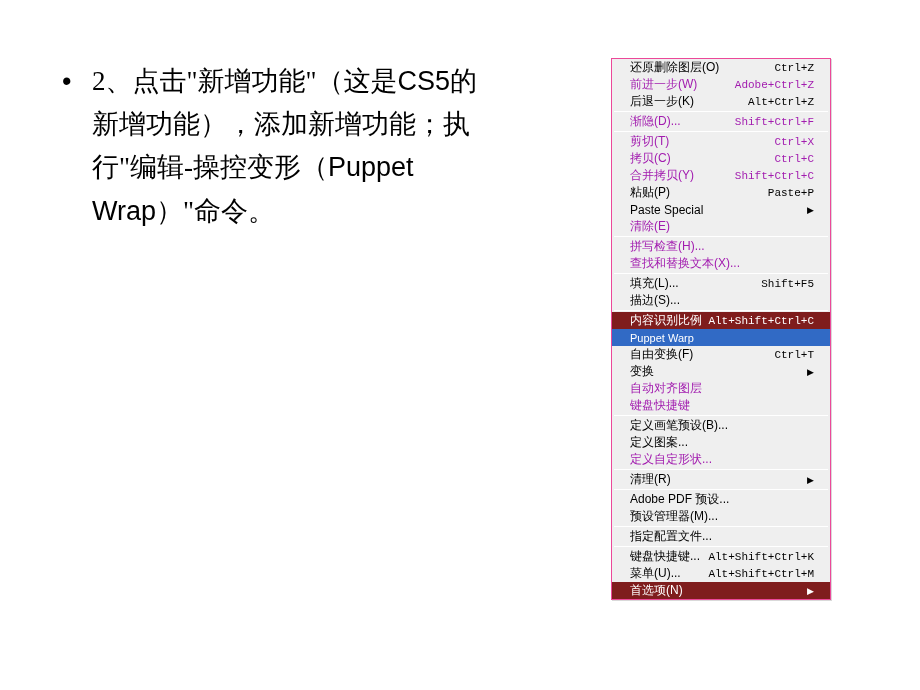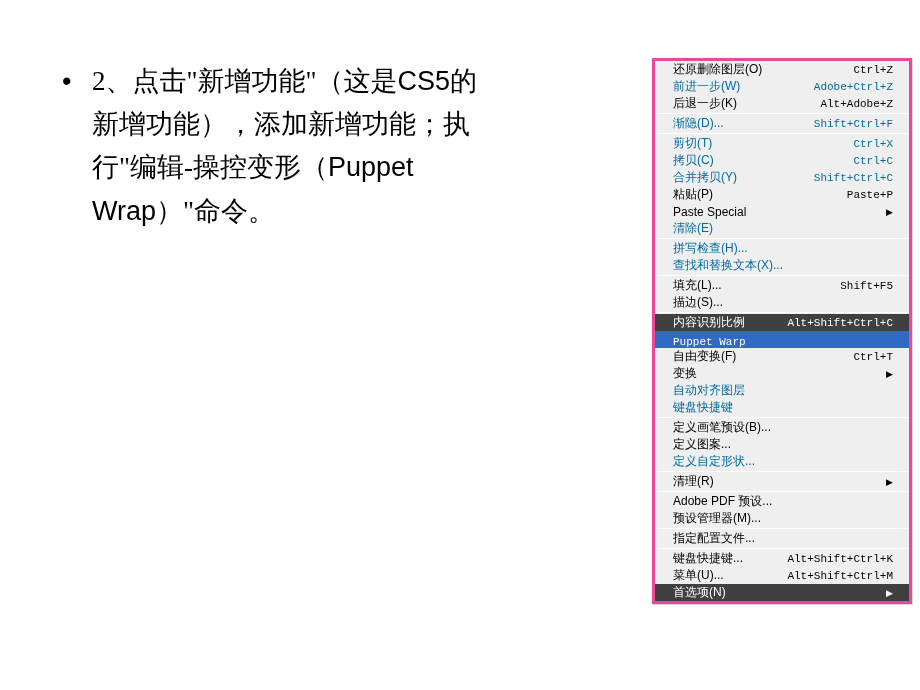--- a/index.html
+++ b/index.html
@@ -4,28 +4,28 @@
 <style>
 * { box-sizing: border-box; margin: 0; padding: 0; }
 body { width: 920px; height: 690px; background: #fff; font-family: "SimSun", "宋体", serif; position: relative; overflow: hidden; }
 
 .slide-text { position: absolute; left: 62px; top: 60px; width: 430px; font-size: 27px; line-height: 1.6; color: #000; }
 .slide-text .bullet { display: flex; }
 .slide-text .bullet .dot { width: 30px; flex-shrink: 0; font-family: Arial, sans-serif; }
 .slide-text .bullet .content { flex: 1; }
 .slide-text .sans { font-family: Arial, "Microsoft YaHei", sans-serif; }
 
-.menu-shot { position: absolute; left: 652px; top: 58px; width: 260px; border: 3px solid #ec4899; font-family: "SimSun", "宋体", "Tahoma", sans-serif; font-size: 12px; background: #efefef; box-shadow: 1px 1px 0 rgba(0,0,0,.15); }
+.menu-shot { position: absolute; left: 611px; top: 58px; width: 220px; border: 1px solid #ec4899; font-family: "SimSun", "宋体", "Tahoma", sans-serif; font-size: 12px; background: #efefef; box-shadow: 1px 1px 0 rgba(0,0,0,.15); }
 .menu-shot .item { display: flex; align-items: center; height: 17px; padding: 0 16px 0 18px; white-space: nowrap; }
 .menu-shot .item .label { flex: 1; overflow: hidden; text-overflow: clip; }
 .menu-shot .item .shortcut { margin-left: auto; font-family: Liberation Mono, monospace; font-size: 11px; }
 .menu-shot .sep { height: 1px; margin: 1px 2px; background: #b0b0b0; border-bottom: 1px solid #fff; }
-.menu-shot .disabled .label, .menu-shot .disabled .shortcut { color: #0369a1; }
-.menu-shot .highlight { background: #404040; color: #fff; }
-.menu-shot .highlight-pw { background: #316ac5; color: #fff; font-family: Liberation Mono, monospace; font-size: 11px; align-items: flex-end; }
+.menu-shot .disabled .label, .menu-shot .disabled .shortcut { color: #a21caf; }
+.menu-shot .highlight { background: #7f1d1d; color: #fff; }
+.menu-shot .highlight-pw { background: #316ac5; color: #fff; font-family: Liberation Sans, sans-serif; font-size: 11px; }
 .menu-shot .item .ar { margin-left: 4px; font-size: 9px; color: inherit; }
 </style>
 </head>
 <body>
 
 <div class="slide-text">
   <div class="bullet">
     <span class="dot">•</span>
     <div class="content">
       <span>2、点击"新增功能"（这是</span><span class="sans">CS5</span><span>的新增功能），添加新增功能；执行"编辑-操控变形（</span><span class="sans">Puppet Wrap</span><span>）"命令。</span>
@@ -37,21 +37,21 @@
     <div class="item">
       <span class="label">还原删除图层(O)</span>
       <span class="shortcut">Ctrl+Z</span>
     </div>
     <div class="item disabled">
       <span class="label">前进一步(W)</span>
       <span class="shortcut">Adobe+Ctrl+Z</span>
     </div>
     <div class="item">
       <span class="label">后退一步(K)</span>
-      <span class="shortcut">Alt+Adobe+Z</span>
+      <span class="shortcut">Alt+Ctrl+Z</span>
     </div>
     <div class="sep"></div>
     <div class="item disabled">
       <span class="label">渐隐(D)...</span>
       <span class="shortcut">Shift+Ctrl+F</span>
     </div>
     <div class="sep"></div>
     <div class="item disabled">
       <span class="label">剪切(T)</span>
       <span class="shortcut">Ctrl+X</span>

